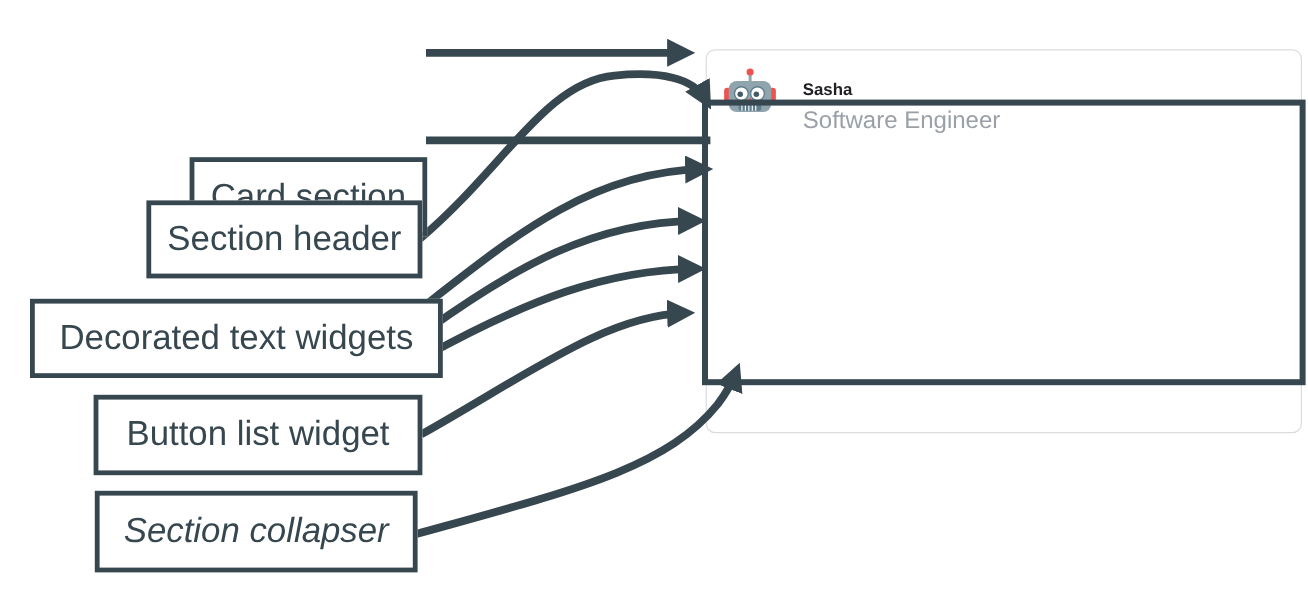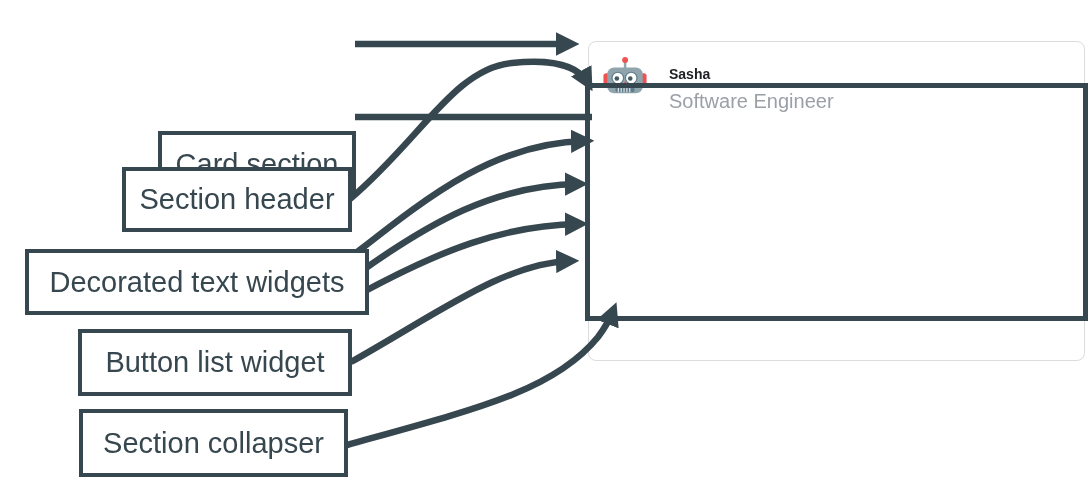--- a/index.html
+++ b/index.html
@@ -38,21 +38,21 @@
     position:absolute;background:#fff;border:4px solid var(--slate);
     box-sizing:border-box;color:var(--slate);font-size:29px;font-weight:400;
     display:flex;align-items:center;justify-content:center;white-space:nowrap;
     z-index:3;
   }
   .lb-card-header{left:158px;top:11px;width:198px;height:67px;}
   .lb-card-section{left:158px;top:85px;width:198px;height:66px;margin-top:46px;}
   .lb-section-header{left:122px;top:167px;width:230px;height:65px;}
   .lb-decorated{left:12px;top:249px;width:344px;height:66px;margin-left:13px;}
   .lb-button-list{left:78px;top:329px;width:274px;height:67px;text-align:right;}
-  .lb-collapser{left:79px;top:409px;width:269px;height:68px;}
+  .lb-collapser{left:79px;top:409px;width:269px;height:68px;font-style:italic;}
 
   .arrows{position:absolute;left:0;top:0;width:1090px;height:494px;z-index:2;pointer-events:none;}
 </style>
 </head>
 <body>
 
 <div class="canvas">
 
   <div class="card">
     <div class="card-header">

